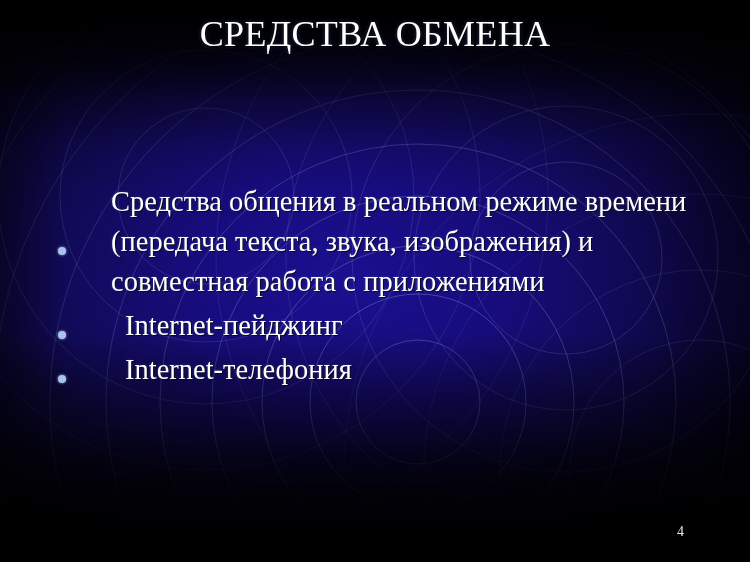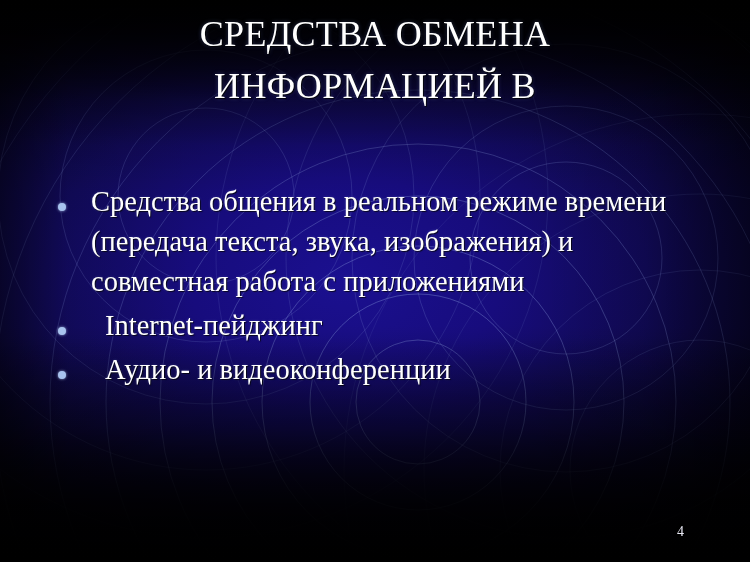--- a/index.html
+++ b/index.html
@@ -114,22 +114,23 @@
 
   .body {
     position: absolute;
     top: 182px;
     left: 58px;
     width: 640px;
   }
 
   .bullet-row {
     display: flex;
-    align-items: flex-start;
+    align-items: center;
     margin-bottom: 4px;
+    gap: 20px;
   }
 
   .bullet-mark {
     flex: 0 0 auto;
     width: 33px;
     padding-top: 15px;
     text-align: left;
   }
 
   .bullet-dot {
@@ -207,45 +208,44 @@
   </div>
 
   <div class="ring-mask"></div>
   <div class="bg-vignette"></div>
   <div class="bg-side"></div>
 
   <div class="content">
 
     <div class="title">
       <div>СРЕДСТВА ОБМЕНА</div>
-      <div>ИНФОРМАЦИЕЙ В</div>
     </div>
 
     <div class="body">
 
       <div class="bullet-row">
         <div class="bullet-mark">
           <span class="bullet-dot"></span>
         </div>
         <div class="bullet-text">Средства общения в реальном режиме времени (передача текста, звука, изображения) и совместная работа с приложениями</div>
       </div>
 
       <div class="bullet-row tight">
         <div class="bullet-mark">
           <span class="bullet-dot"></span>
         </div>
         <div class="bullet-text">Internet-пейджинг</div>
       </div>
 
-
       <div class="bullet-row tight">
         <div class="bullet-mark">
           <span class="bullet-dot"></span>
         </div>
-        <div class="bullet-text">Аудио- и видеоконференции</div>
+        <div class="bullet-text">Internet-телефония</div>
       </div>
+
 
     </div>
 
     <div class="slide-number">4</div>
 
   </div>
 </div>
 
 </body></html>

